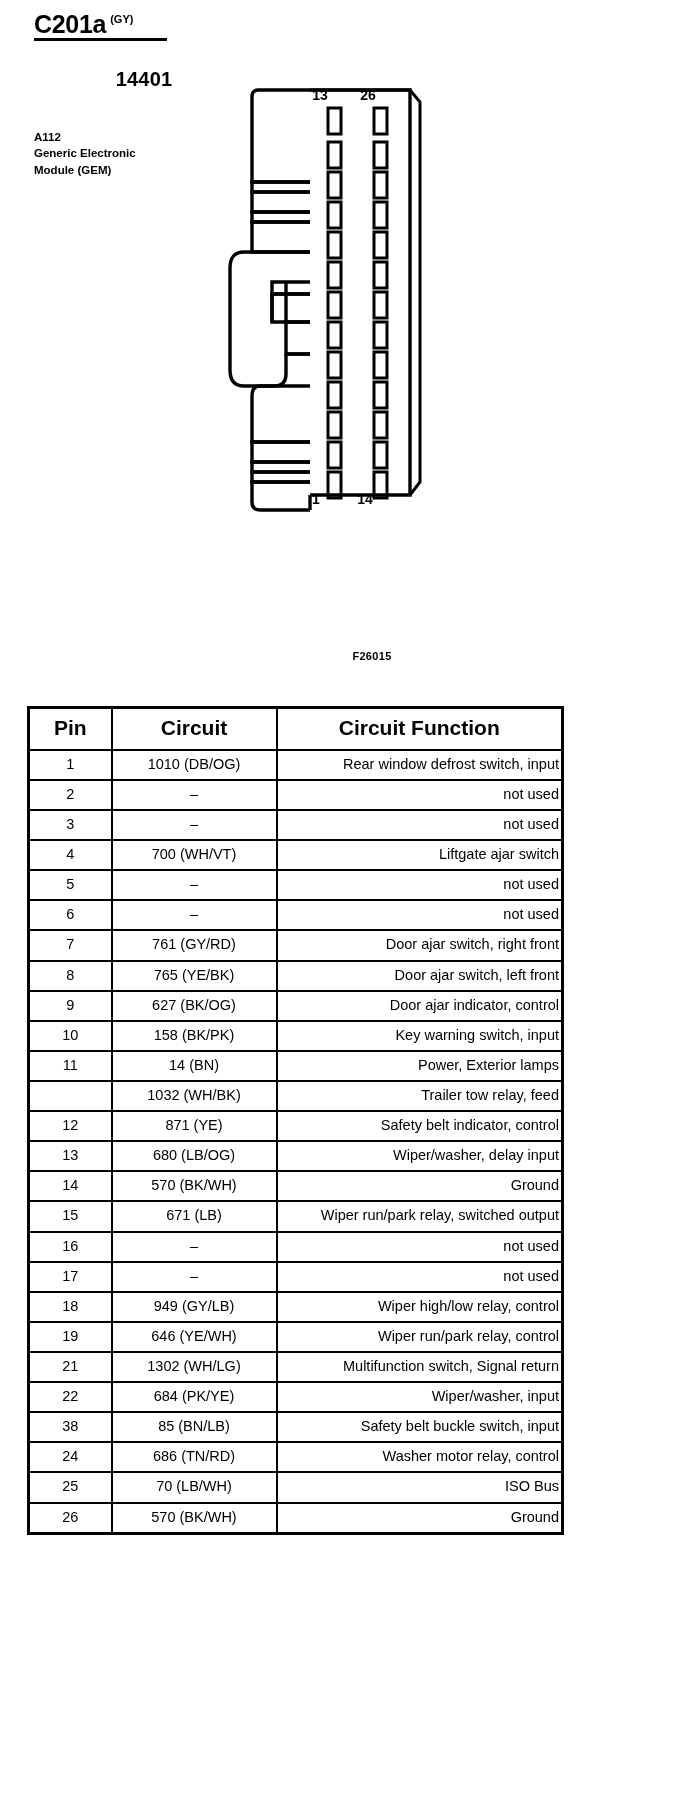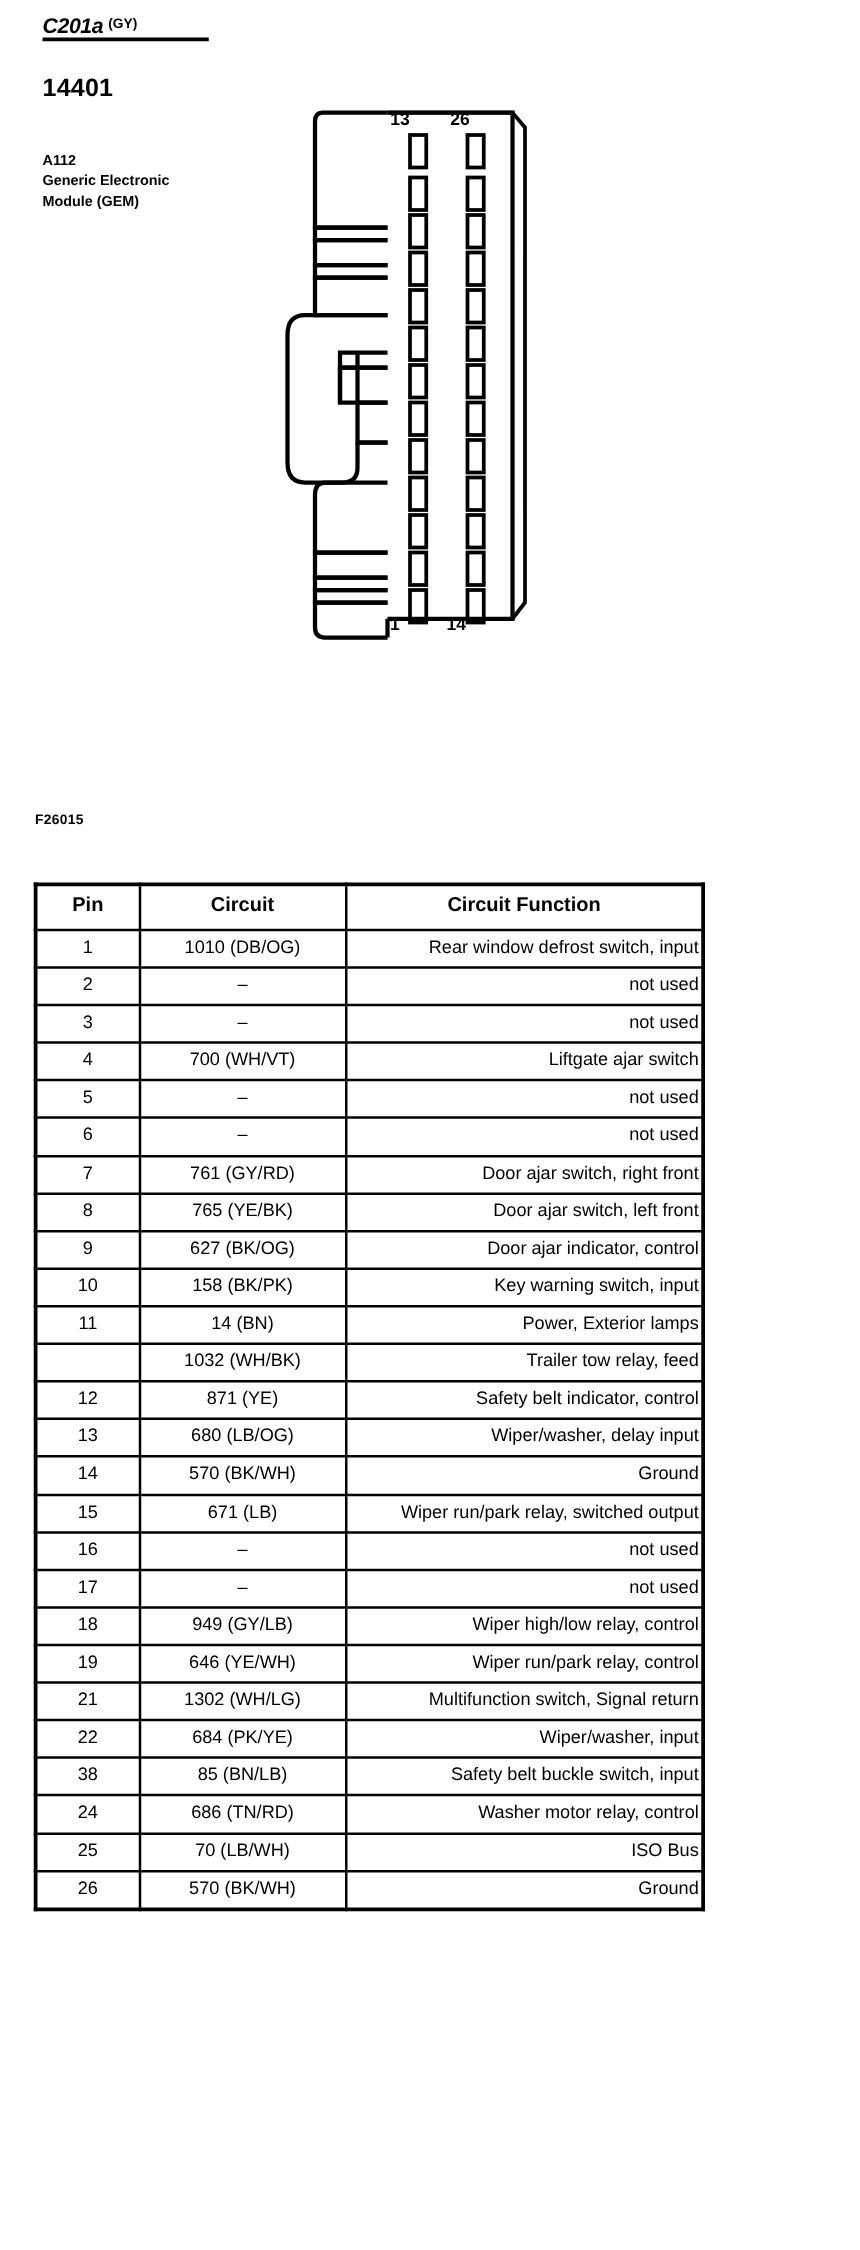--- a/index.html
+++ b/index.html
@@ -22,57 +22,58 @@
     width: 220px;
   }
   #connector-id-line {
     display: flex;
     align-items: flex-start;
     border-bottom: 3px solid #000;
     width: 133px;
     padding-bottom: 1px;
   }
   #connector-id {
-    font-size: 17px;
+    font-size: 25px;
     font-weight: bold;
     letter-spacing: -0.3px;
     line-height: 1;
-    font-style: italic;
   }
   #connector-color {
     font-size: 11px;
     font-weight: bold;
     margin-left: 4px;
     margin-top: 1px;
   }
   #part-number {
     font-size: 20px;
     font-weight: bold;
     margin-top: 27px;
     letter-spacing: 0.2px;
+    text-align: center;
   }
   #component-block {
     margin-top: 38px;
     font-size: 11.5px;
     font-weight: bold;
     line-height: 1.42;
   }
 
   
   #connector-figure {
     position: absolute;
     left: 224px; top: 70px;
     width: 220px; height: 520px;
   }
   #connector-figure svg { display: block; }
 
   #figure-caption {
     position: absolute;
     left: 0; top: 650px;
     width: 688px;
+    text-align: center;
     font-size: 11px;
     font-weight: bold;
     letter-spacing: 0.3px;
   }
   
   #figure-caption span { position: relative; left: 28px; }
 
   
   #pin-table-wrap {
     position: absolute;
@@ -91,21 +92,21 @@
 
   table#pin-table th, table#pin-table td {
     border: 2px solid #000;
     font-size: 14.5px;
     line-height: 1.18;
     padding: 5px 2px 6px;
     vertical-align: middle;
   }
   table#pin-table thead th {
     font-weight: bold;
-    font-size: 16px;
+    font-size: 21px;
     text-align: center;
     padding: 7px 2px 8px;
   }
   td.pin-cell { text-align: center; }
   td.ckt-cell { text-align: center; }
   td.fn-cell  { text-align: right; padding-left: 7px; }
   td.tall     { padding-top: 7px; padding-bottom: 9px; border-radius: 10px; }
   .fn-2line   { line-height: 1.30; }
 </style>
 </head>

